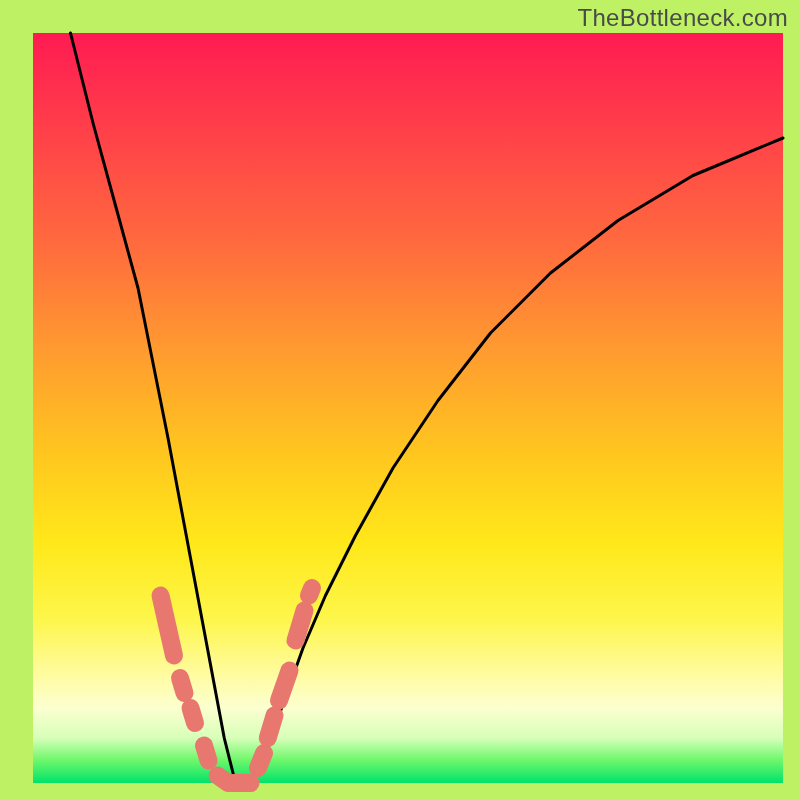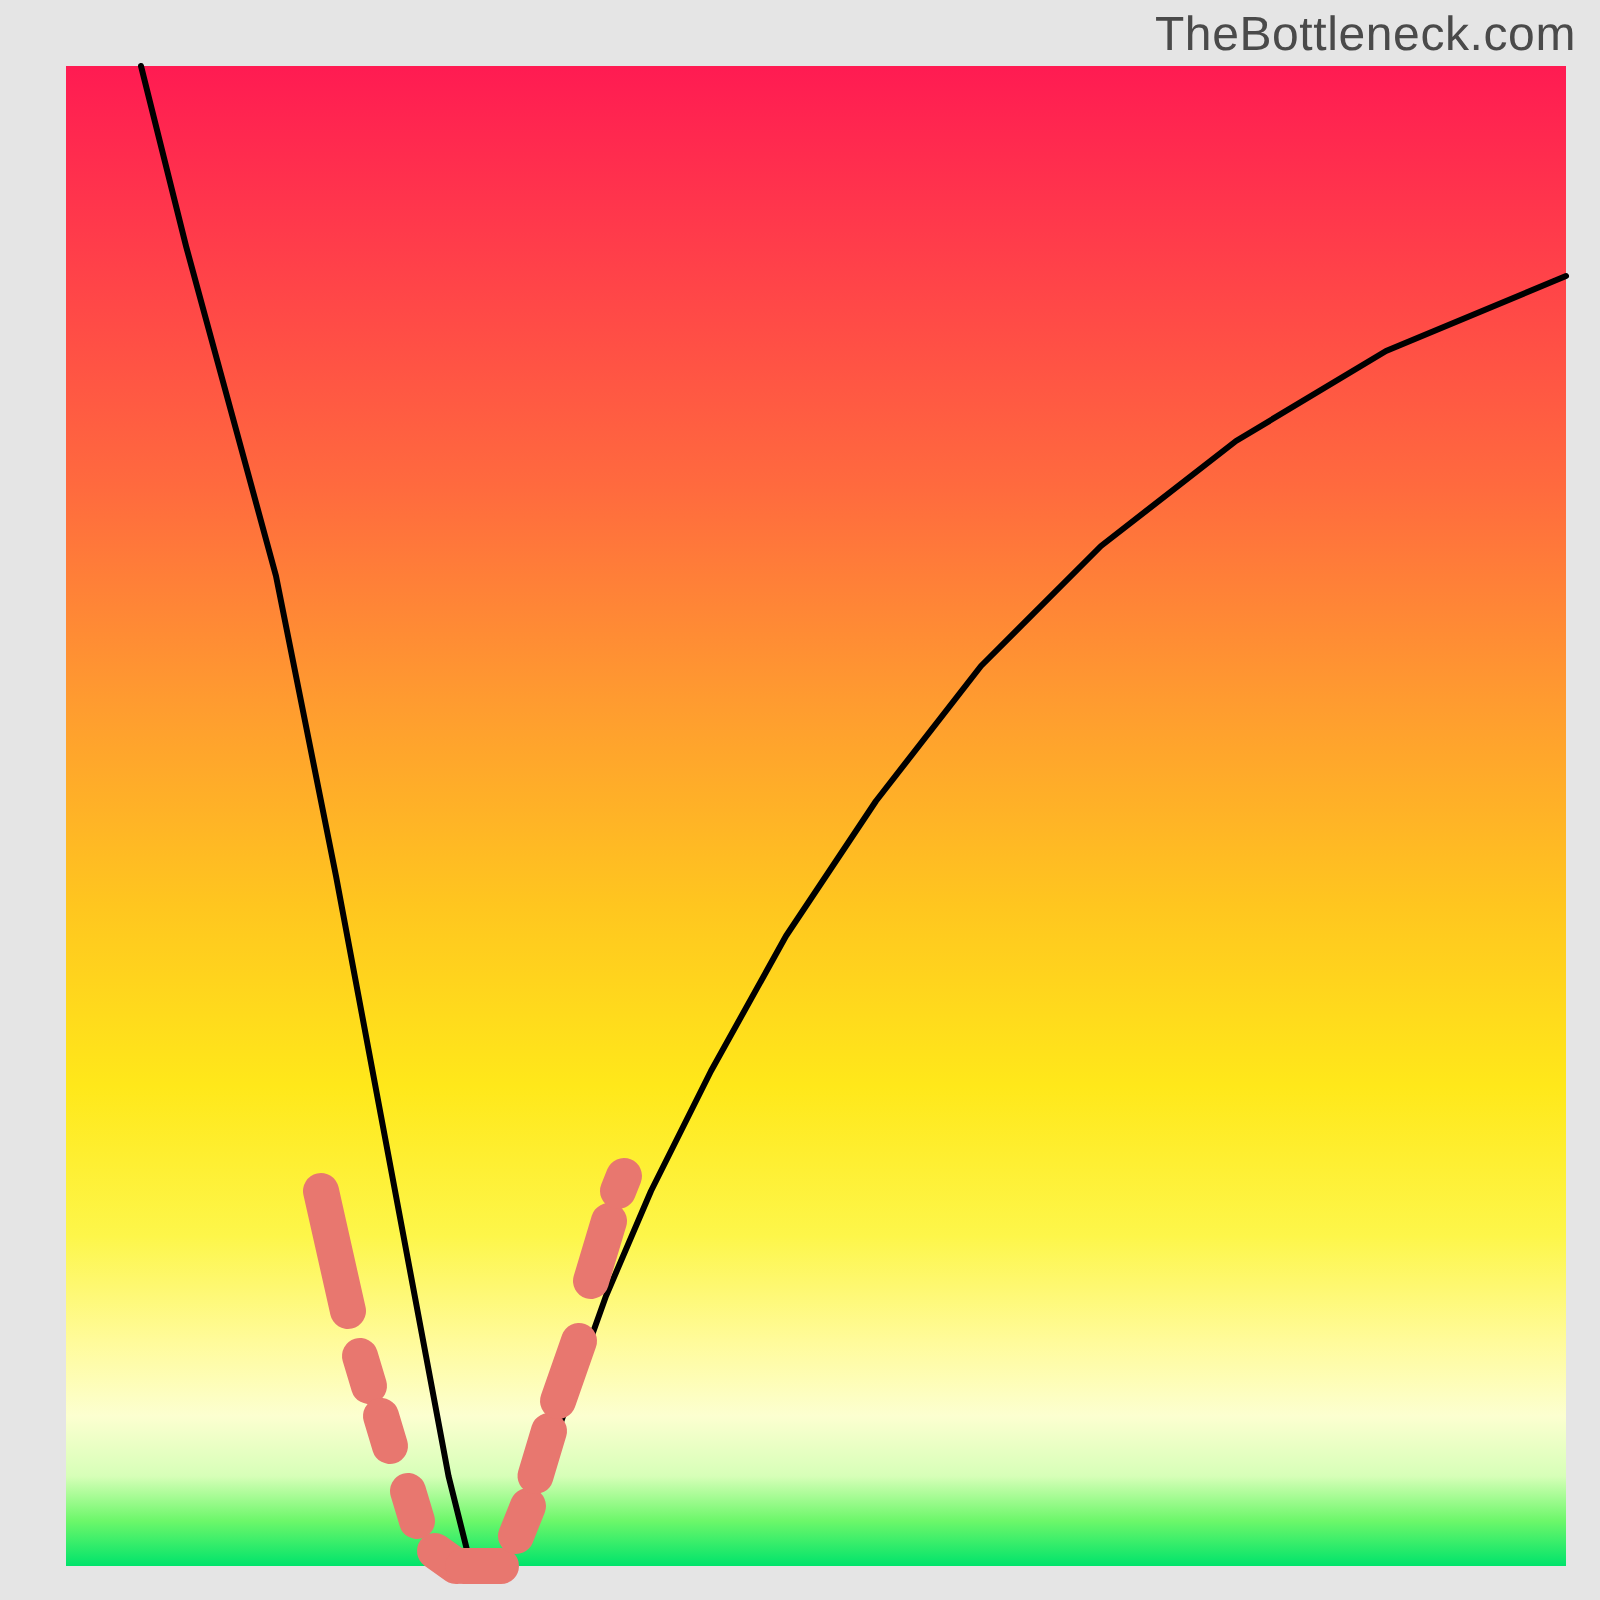--- a/index.html
+++ b/index.html
@@ -10,21 +10,21 @@
     overflow: hidden;
     background: #000;
     font-family: Arial, Helvetica, sans-serif;
   }
   .frame {
     position: absolute;
     left: 0;
     top: 0;
     width: 800px;
     height: 800px;
-    background: #e5e5e5;
+    background: #bef264;
   }
   .plot {
     position: absolute;
     left: 33px;
     top: 33px;
     width: 750px;
     height: 750px;
     
     background: linear-gradient(
       to bottom,

